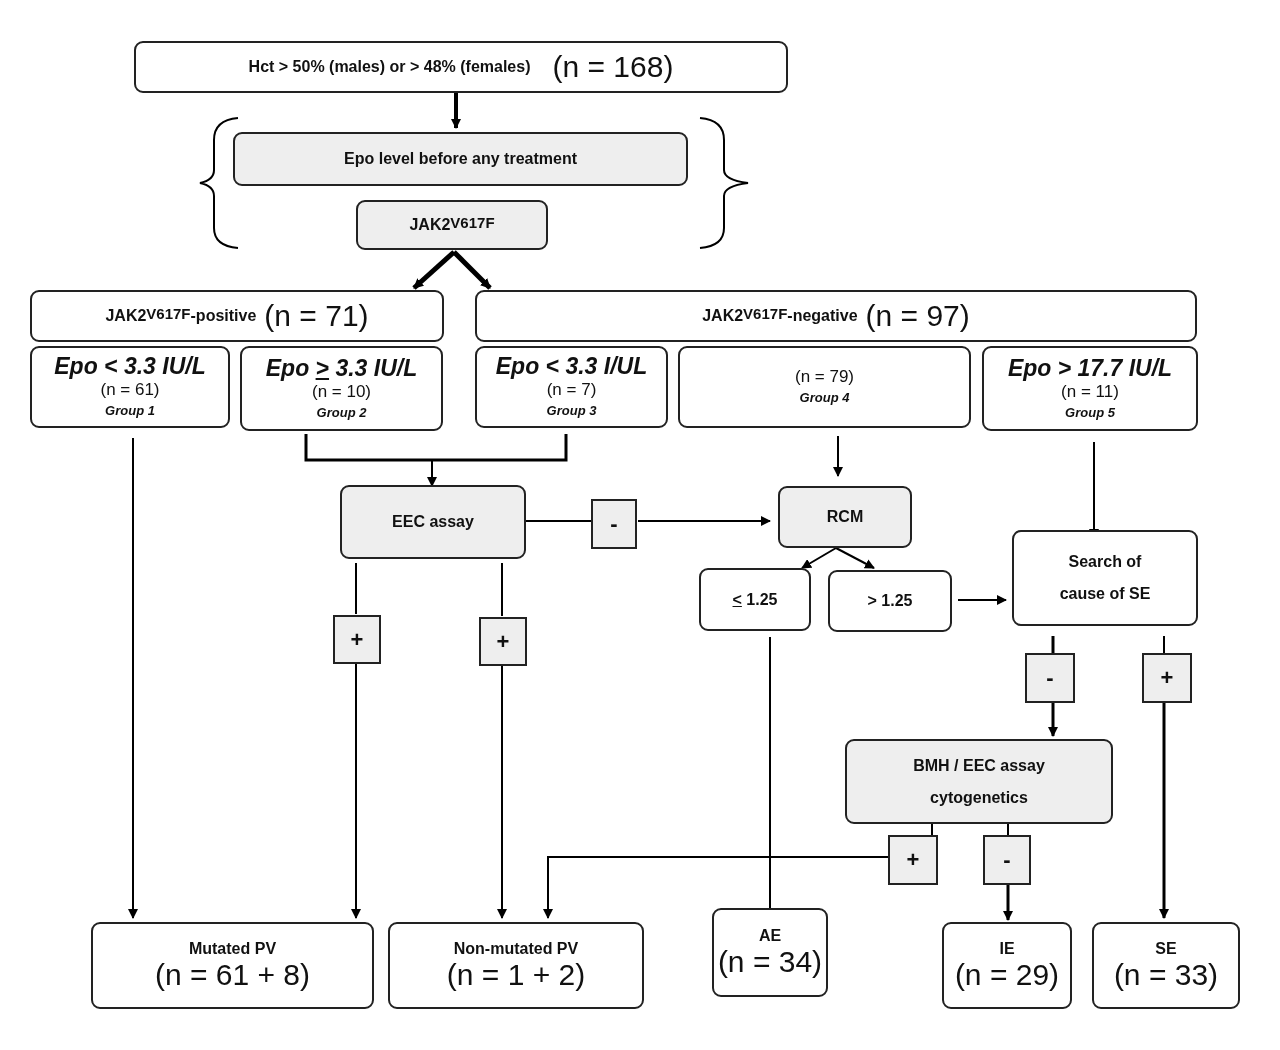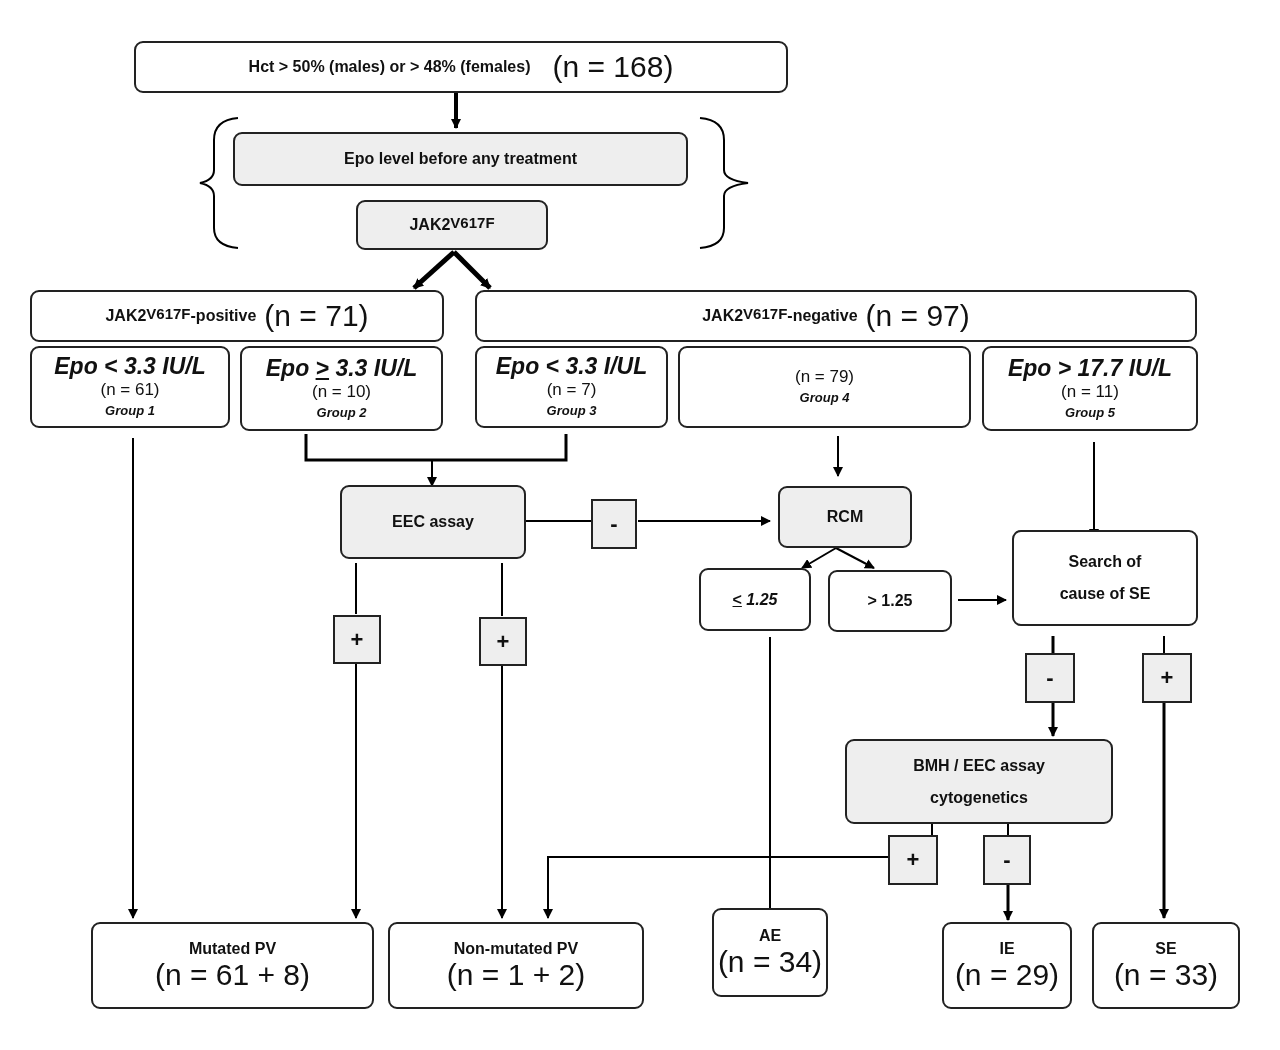--- a/index.html
+++ b/index.html
@@ -131,21 +131,21 @@
 </div>
 
 <div class="node grey" style="left:340px;top:485px;width:186px;height:74px;">
   <span class="b24" style="white-space: pre;">EEC assay</span>
 </div>
 <div class="node grey" style="left:778px;top:486px;width:134px;height:62px;">
   <span class="b24" style="white-space: pre;">RCM</span>
 </div>
 <div class="node" style="left:699px;top:568px;width:112px;height:63px;flex-direction:row;">
   <span class="b24 ul" style="white-space: pre;">&lt;</span>
-    <span class="b24" style="white-space: pre; font-style: italic;"> 1.25</span>
+    <span class="b24" style="white-space: pre;"> 1.25</span>
 </div>
 <div class="node" style="left:828px;top:570px;width:124px;height:62px;">
   <span class="b24" style="white-space: pre;">&gt; 1.25</span>
 </div>
 <div class="node" style="left:1012px;top:530px;width:186px;height:96px;">
   <span class="b24 line2" style="white-space: pre;">Search of</span>
   <span class="b24 line2" style="white-space: pre;">cause of SE</span>
 </div>
 <div class="node grey" style="left:845px;top:739px;width:268px;height:85px;">
   <span class="b24 line2" style="white-space: pre;">BMH / EEC assay</span>

